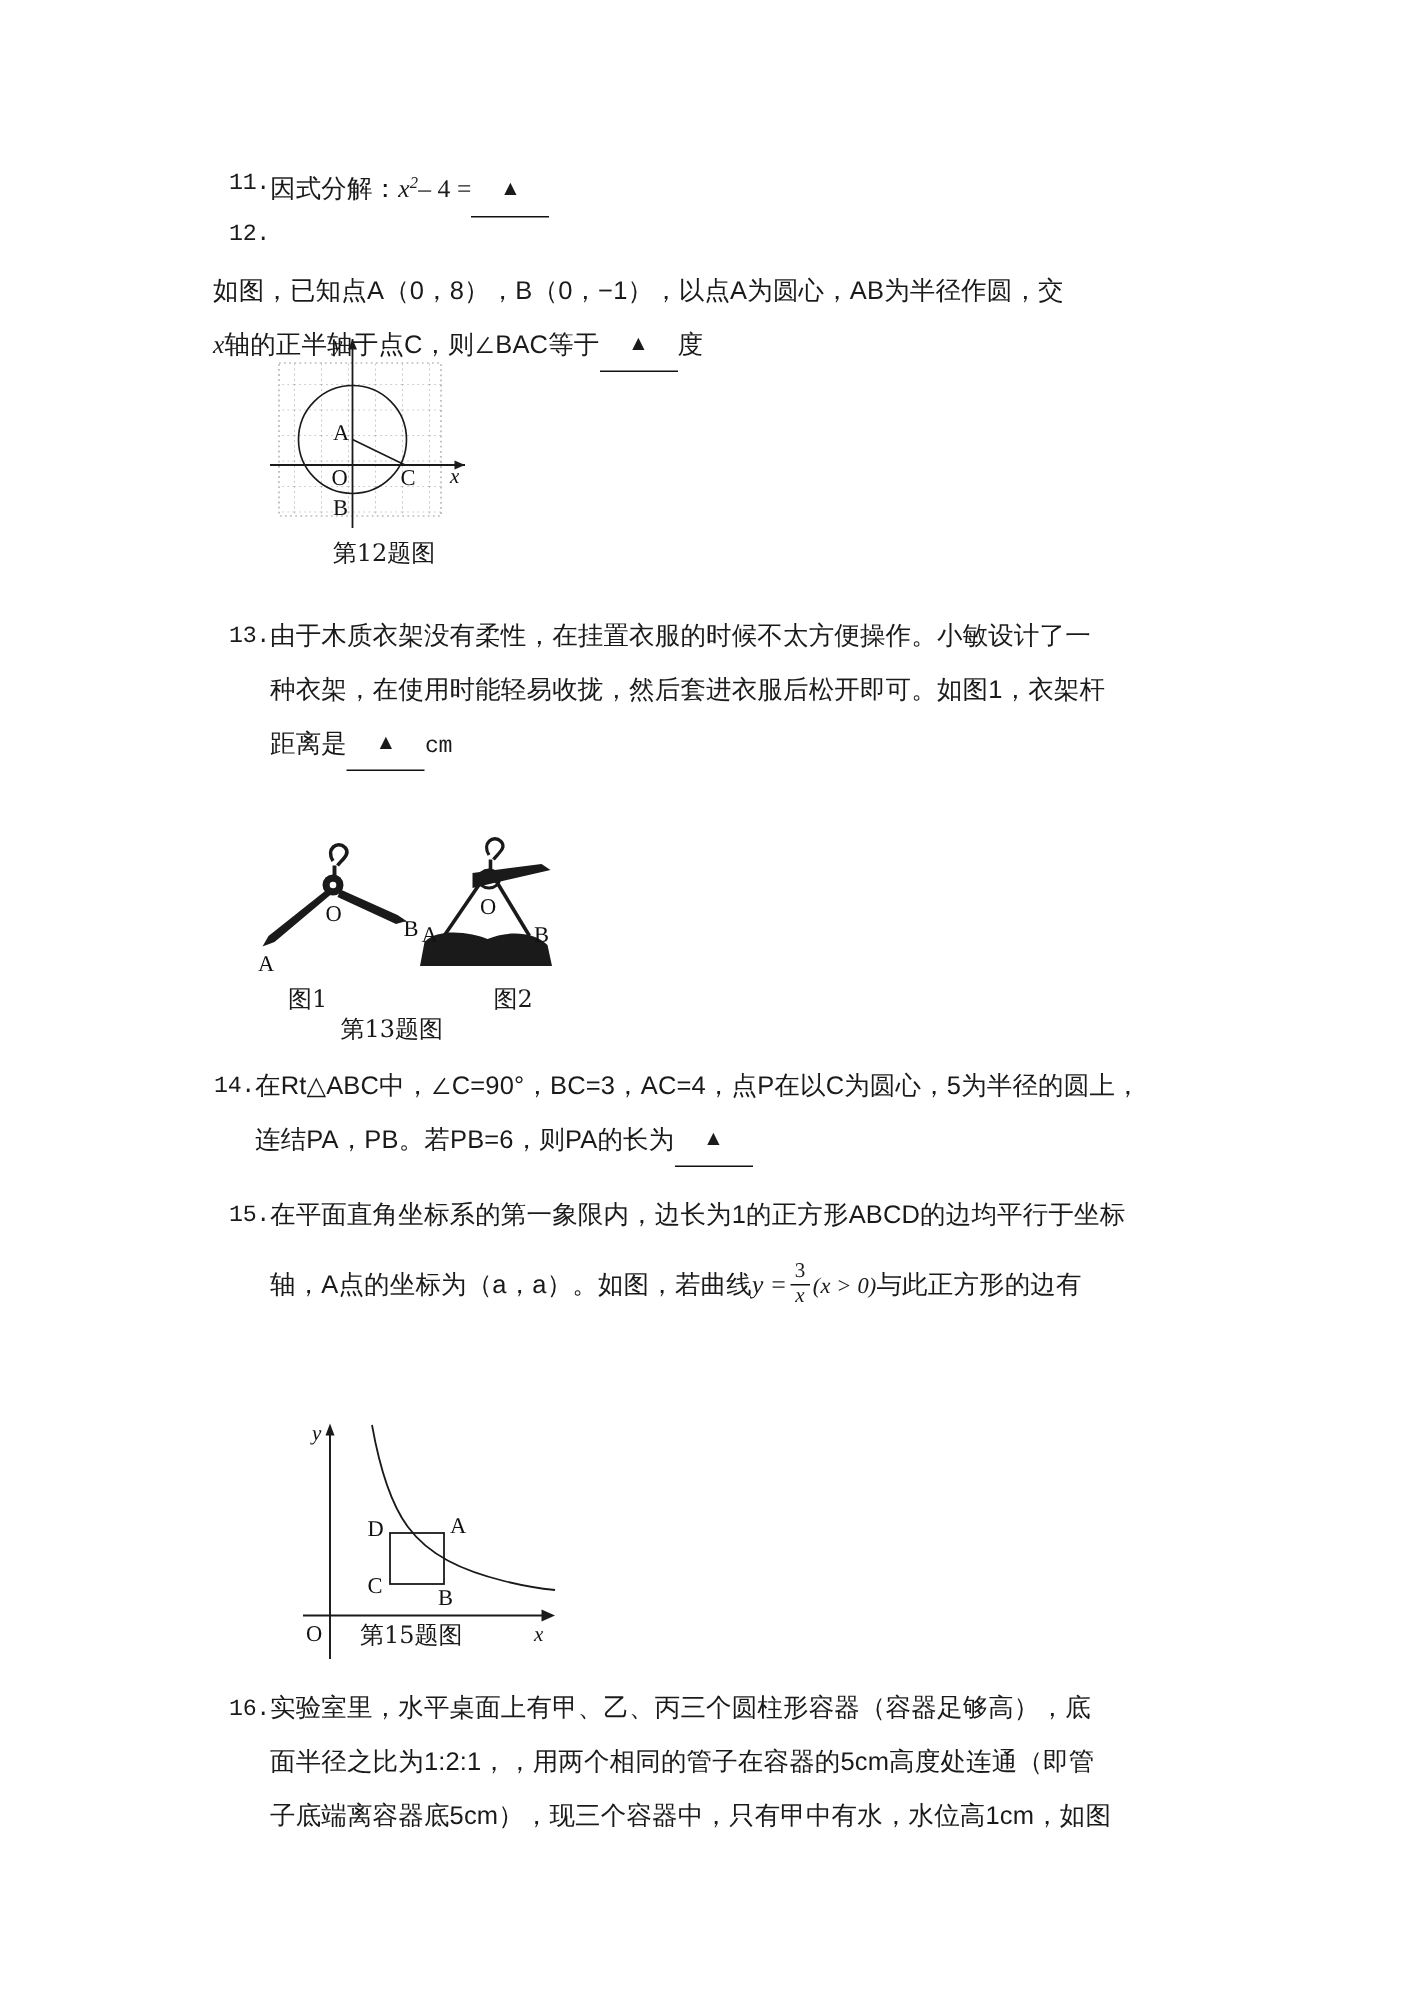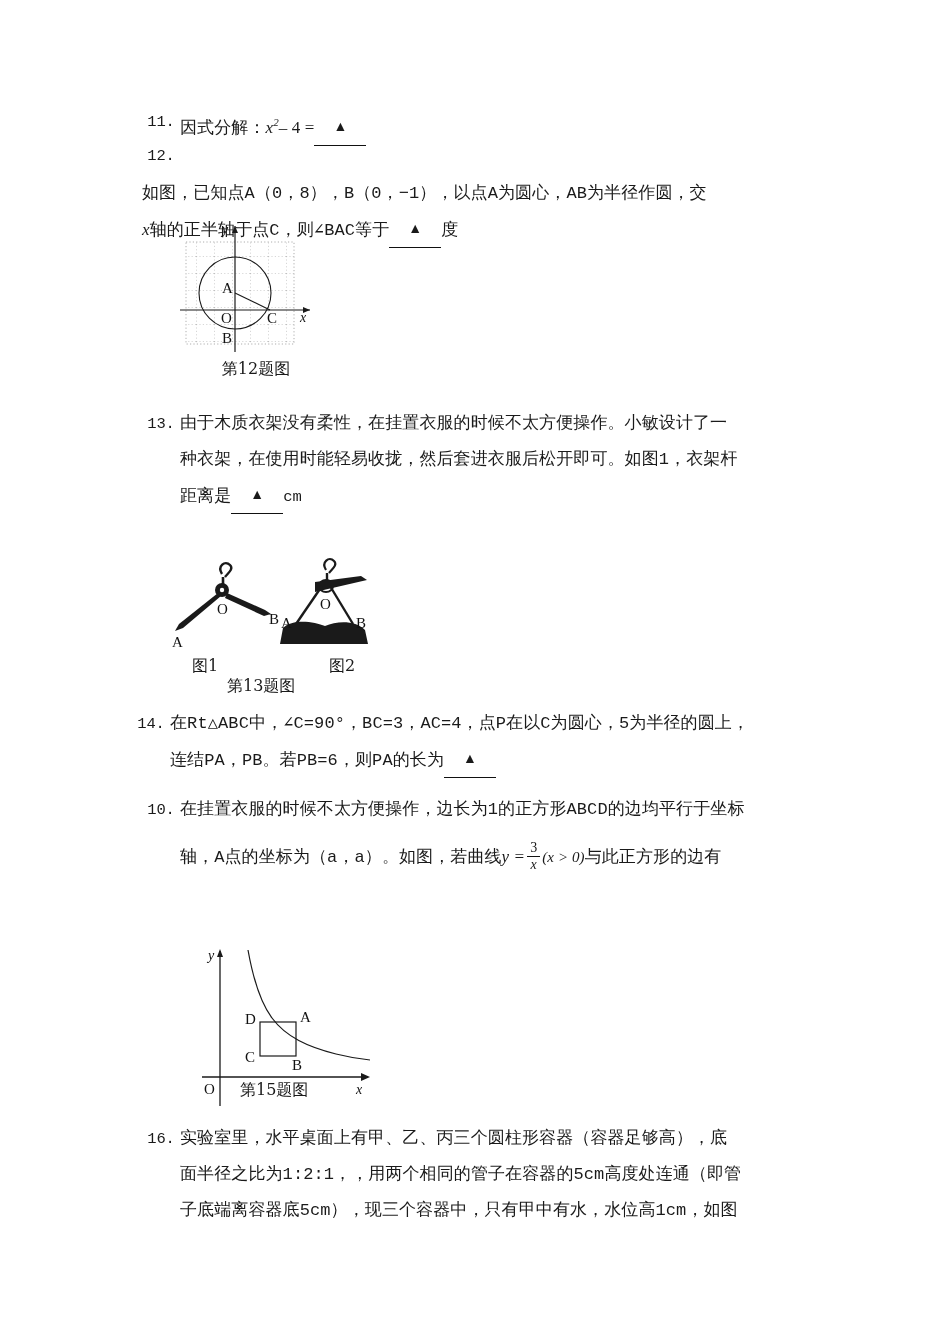--- a/index.html
+++ b/index.html
@@ -27,34 +27,34 @@
     position: absolute;
     display: flex;
     align-items: flex-start;
   }
   .q-num {
     width: 38px;
     flex: 0 0 38px;
     font-size: 17px;
     line-height: 36px;
     font-family: "Liberation Serif", serif;
-    text-align: center;
+    text-align: right;
     white-space: nowrap;
   }
   .q-body {
     flex: 1 1 auto;
   }
   .line {
     font-size: 17px;
     line-height: 36px;
     white-space: nowrap;
     letter-spacing: 0.1px;
   }
   .cn {
-    font-family: Liberation Mono, monospace;
+    font-family: Liberation Sans, sans-serif;
   }
   .lat {
     font-family: "Liberation Mono", "DejaVu Sans Mono", monospace;
     font-size: 15.5px;
     letter-spacing: -0.2px;
   }
   .blank {
     display: inline-block;
     min-width: 52px;
     border-bottom: 1.4px solid #111;
@@ -241,23 +241,23 @@
     <div class="q-num lat">14.</div>
     <div class="q-body">
       <div class="line cn">在Rt△ABC中，∠C=90°，BC=3，AC=4，点P在以C为圆心，5为半径的圆上，</div>
       <div class="line">
         <span class="cn">连结PA，PB。若PB=6，则PA的长为</span><span class="blank"><span class="tri">▲</span></span>
       </div>
     </div>
   </div>
 
   <div class="q" style="left:142px; top:792px; width:700px;">
-    <div class="q-num lat">10.</div>
-    <div class="q-body">
-      <div class="line cn">在挂置衣服的时候不太方便操作，边长为1的正方形ABCD的边均平行于坐标</div>
+    <div class="q-num lat">15.</div>
+    <div class="q-body">
+      <div class="line cn">在平面直角坐标系的第一象限内，边长为1的正方形ABCD的边均平行于坐标</div>
       <div class="line" style="line-height:58px;">
         <span class="cn">轴，A点的坐标为（a，a）。如图，若曲线</span><span class="mi">y =</span><span class="frac">
             <span class="num">3</span>
             <span class="bar"></span>
             <span class="den">x</span>
           </span><span class="mi" style="font-size:15px;">(x &gt; 0)</span><span class="cn">与此正方形的边有</span>
       </div>
     </div>
   </div>
 

